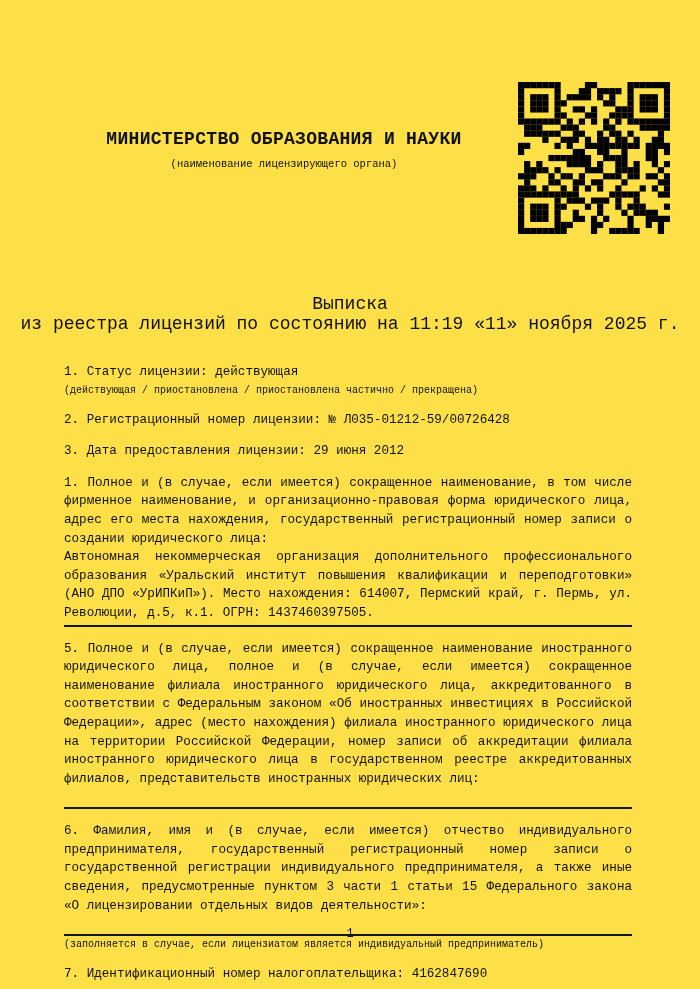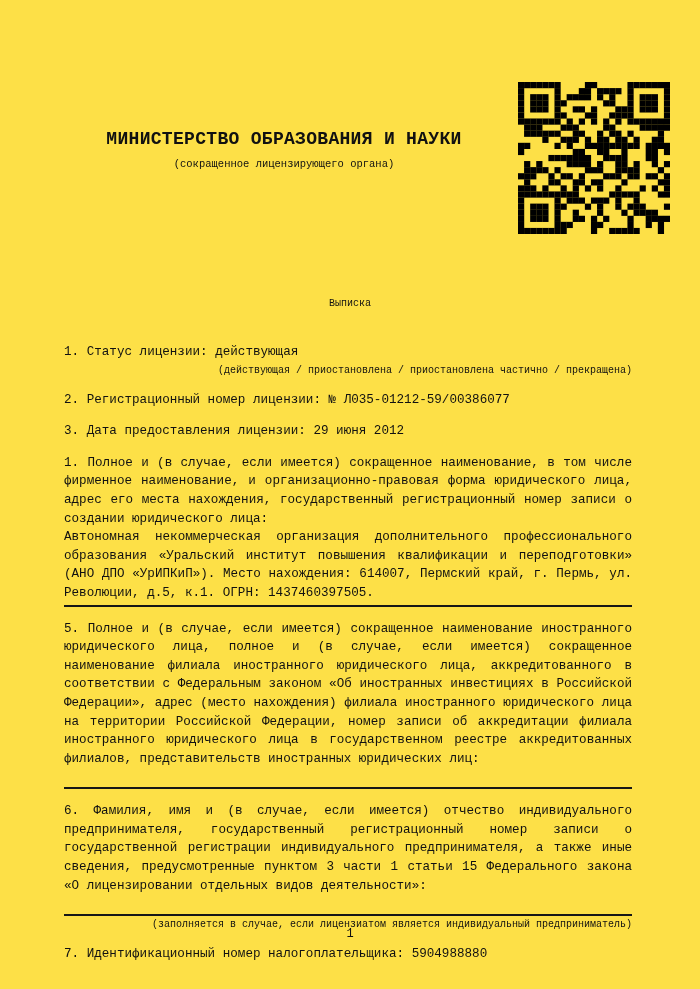--- a/index.html
+++ b/index.html
@@ -37,36 +37,36 @@
   .qr-box{
     width:152px;height:152px;
     flex:0 0 auto;
     margin-left:14px;
   }
   .qr-box svg{display:block;width:152px;height:152px;}
   
   .doc-title{
     text-align:center;
     margin-top:60px;
-    font-size:10px;
+    font-size:18px;
     line-height:20px;
   }
   
   .content{
     padding:0 68px 0 64px;
     font-size:12.6px;
     line-height:18.6px;
   }
   .item{margin-top:13px;}
   .item.first{margin-top:29px;}
   .para{text-align:justify;}
   .small-caption{
     font-size:10px;
     line-height:15px;
-    text-align:right;
+    text-align:left;
     margin-top:1px;
   }
   .rule{
     border:none;
     border-top:2px solid #161616;
     margin:2px 0 0 0;
   }
   .rule.gap{margin-top:14px;}
   .blank-line{height:5px;}
   
@@ -79,21 +79,21 @@
   }
 </style>
 </head>
 <body>
 
 <div class="page">
 
   <div class="header-row">
     <div class="ministry">
       <div class="ministry-line">МИНИСТЕРСТВО ОБРАЗОВАНИЯ И НАУКИ</div>
-      <div class="ministry-caption">(сокращенное лицензирующего органа)</div>
+      <div class="ministry-caption">(наименование лицензирующего органа)</div>
     </div>
     <div class="qr-box" id="qr">
         <svg viewBox="0 0 25 25" xmlns="http://www.w3.org/2000/svg">
           <g fill="#000000">
             <rect x="0" y="0" width="1.02" height="1.02"></rect>
             <rect x="1" y="0" width="1.02" height="1.02"></rect>
             <rect x="2" y="0" width="1.02" height="1.02"></rect>
             <rect x="3" y="0" width="1.02" height="1.02"></rect>
             <rect x="4" y="0" width="1.02" height="1.02"></rect>
             <rect x="5" y="0" width="1.02" height="1.02"></rect>
@@ -419,31 +419,32 @@
             <rect x="18" y="24" width="1.02" height="1.02"></rect>
             <rect x="19" y="24" width="1.02" height="1.02"></rect>
             <rect x="23" y="24" width="1.02" height="1.02"></rect>
           </g>
         </svg>
       </div>
   </div>
 
   <div class="doc-title">
     <div>Выписка</div>
+    <div>из реестра лицензий по состоянию на 11:19 «11» ноября 2025 г.</div>
   </div>
 
   <div class="content">
 
     <div class="item first">
       <div>1. Статус лицензии: действующая</div>
       <div class="small-caption">(действующая / приостановлена / приостановлена частично / прекращена)</div>
     </div>
 
     <div class="item">
-      <div>2. Регистрационный номер лицензии: № Л035-01212-59/00386077</div>
+      <div>2. Регистрационный номер лицензии: № Л035-01212-59/00726428</div>
     </div>
 
     <div class="item">
       <div>3. Дата предоставления лицензии: 29 июня 2012</div>
     </div>
 
     <div class="item">
       <div class="para">1. Полное и (в случае, если имеется) сокращенное наименование, в том числе фирменное наименование, и организационно-правовая форма юридического лица, адрес его места нахождения, государственный регистрационный номер записи о создании юридического лица:</div>
       <div class="para">Автономная некоммерческая организация дополнительного профессионального образования «Уральский институт повышения квалификации и переподготовки» (АНО ДПО «УрИПКиП»). Место нахождения: 614007, Пермский край, г. Пермь, ул. Революции, д.5, к.1. ОГРН: 1437460397505.</div>
       <hr class="rule">
@@ -456,20 +457,20 @@
     </div>
 
     <div class="item">
       <div class="para">6. Фамилия, имя и (в случае, если имеется) отчество индивидуального предпринимателя, государственный регистрационный номер записи о государственной регистрации индивидуального предпринимателя, а также иные сведения, предусмотренные пунктом 3 части 1 статьи 15 Федерального закона «О лицензировании отдельных видов деятельности»:</div>
       <div class="blank-line"></div>
       <hr class="rule gap">
       <div class="small-caption">(заполняется в случае, если лицензиатом является индивидуальный предприниматель)</div>
     </div>
 
     <div class="item">
-      <div>7. Идентификационный номер налогоплательщика: 5904988880</div>
+      <div>7. Идентификационный номер налогоплательщика: 4162847690</div>
     </div>
 
   </div>
 
   <div class="page-number">1</div>
 
 </div>
 
 </body></html>

